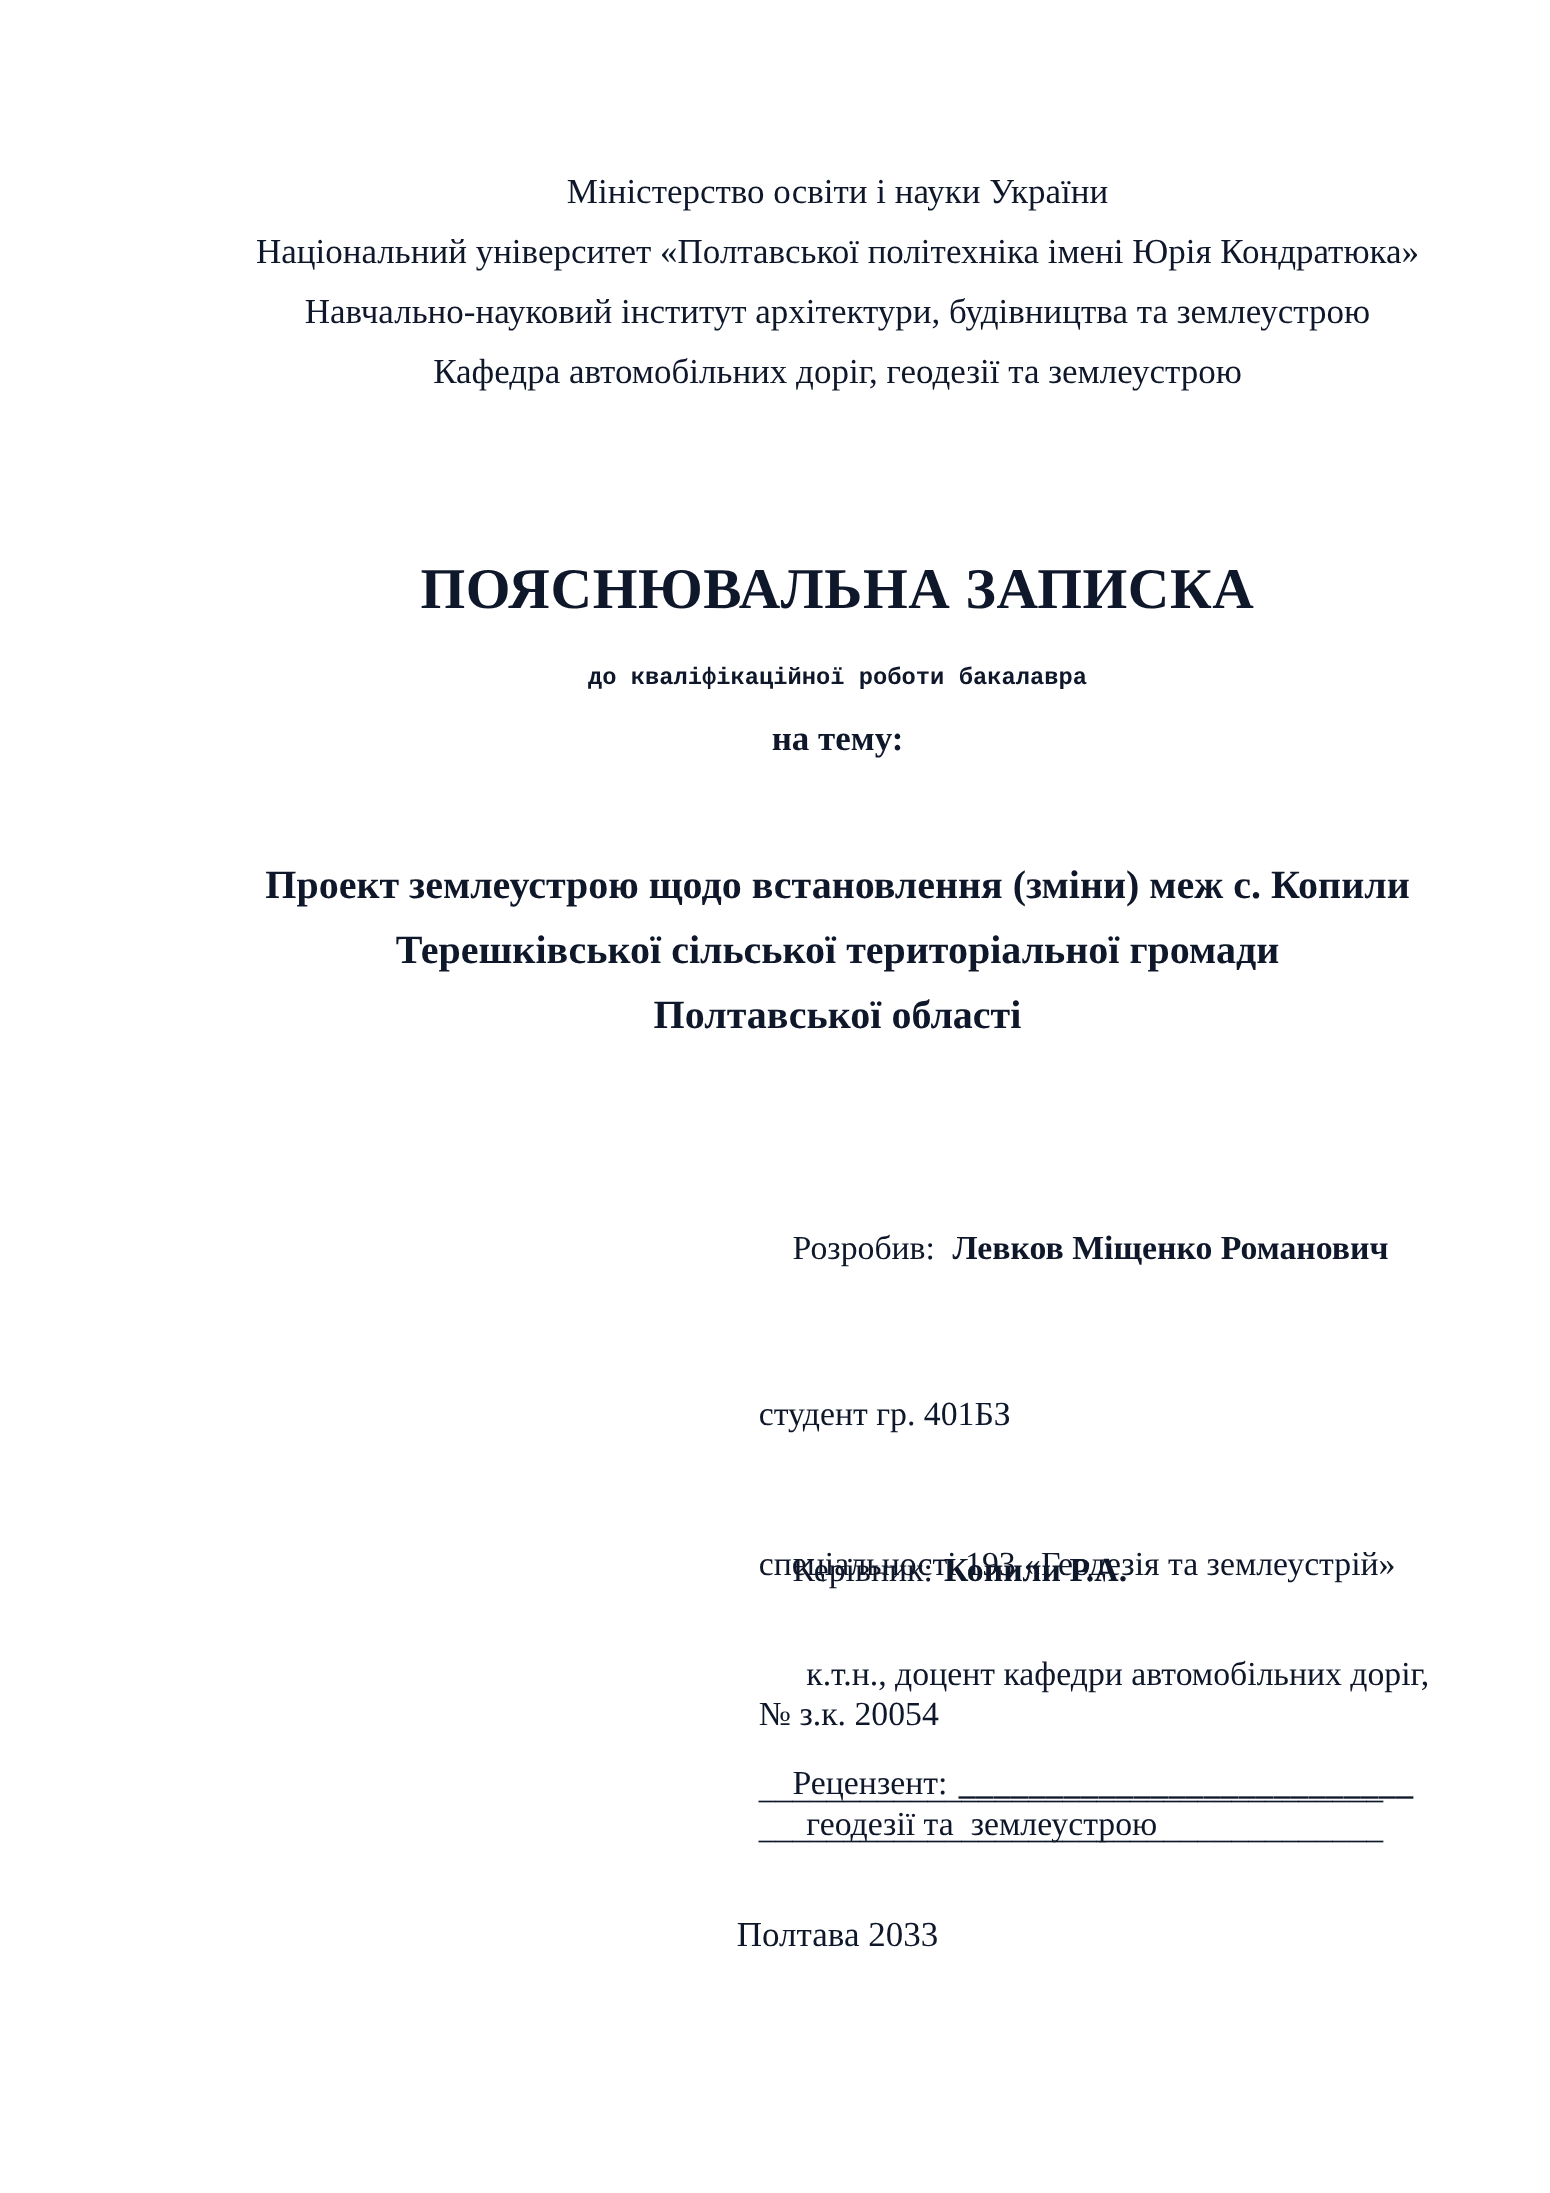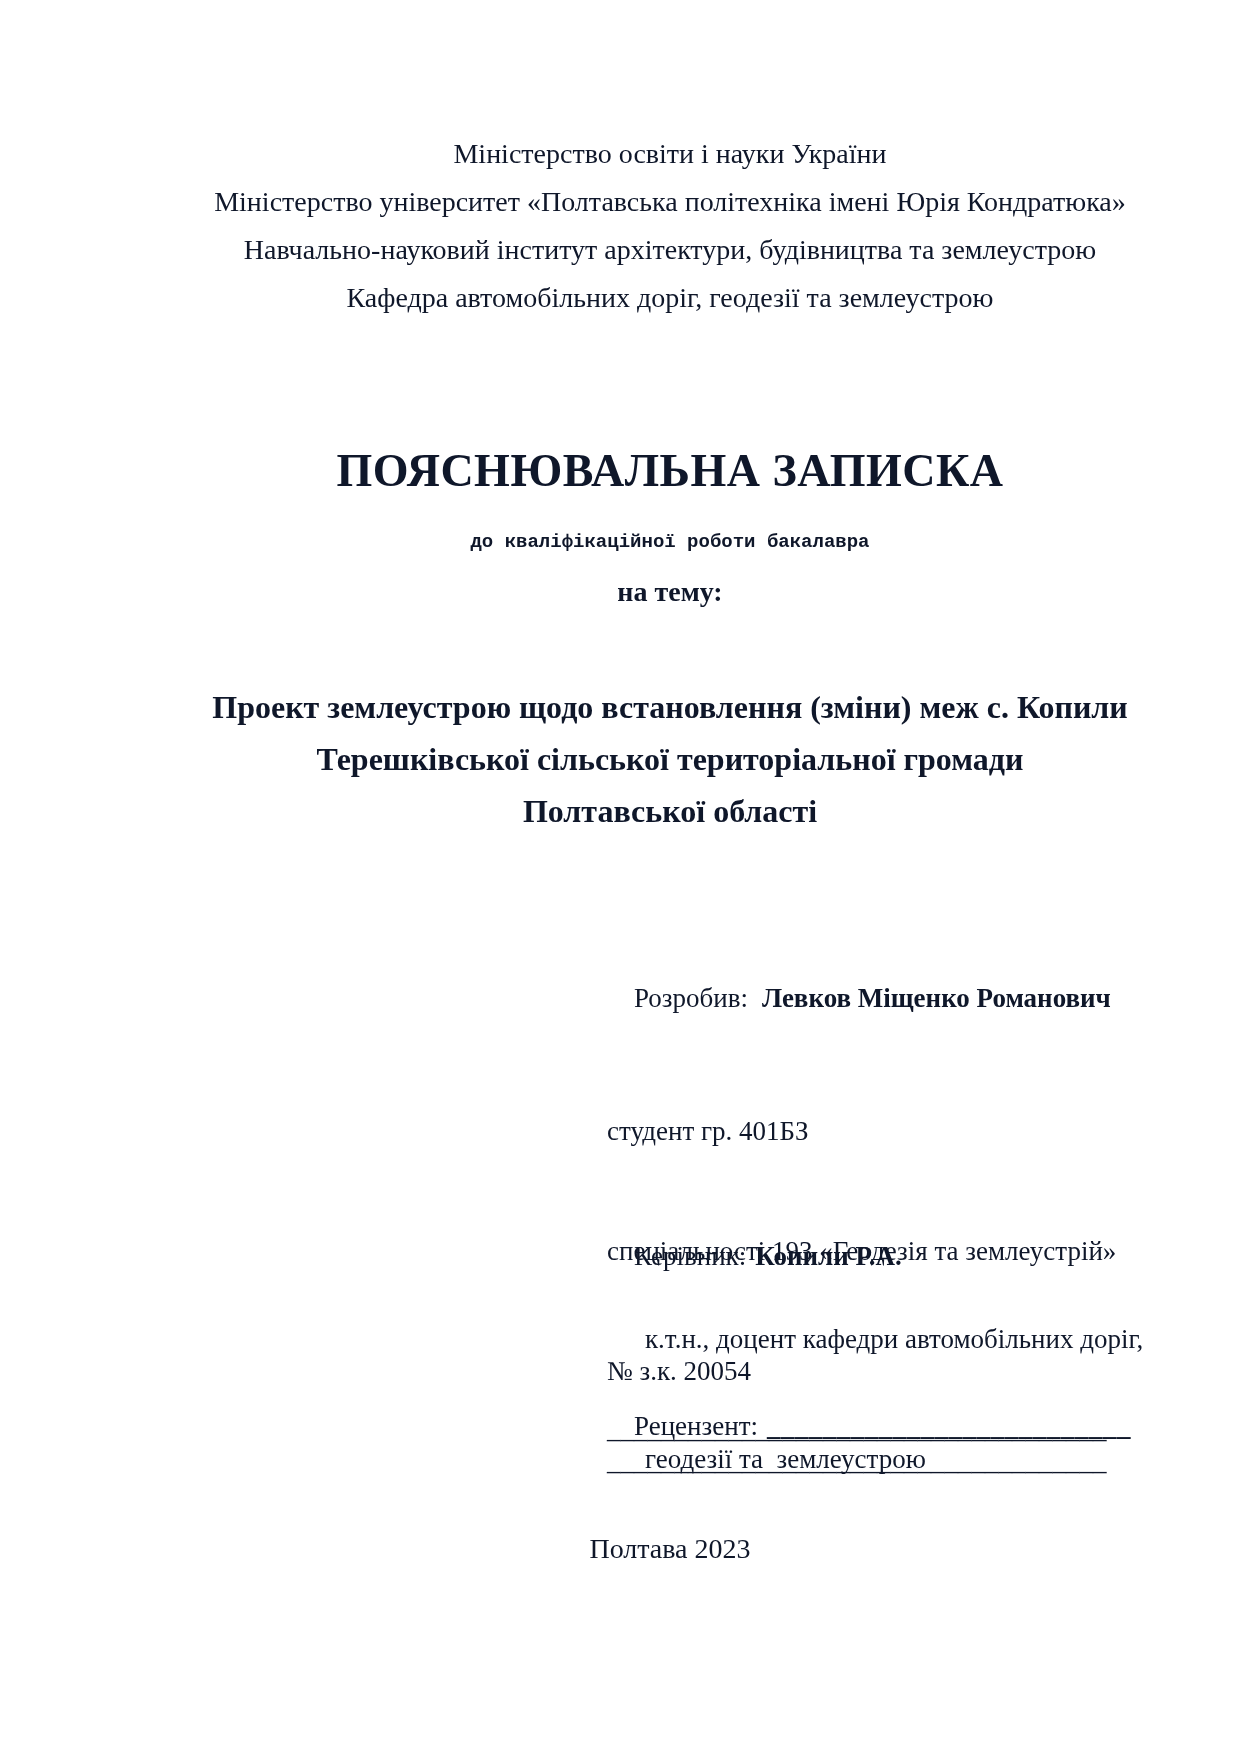--- a/index.html
+++ b/index.html
@@ -77,21 +77,21 @@
     font-weight: 400;
   }
 </style>
 </head>
 <body>
 
 <div class="page">
 
   <div class="centered header-block">
     <div>Міністерство освіти і науки України</div>
-    <div>Міністерство університет «Полтавська політехніка імені Юрія Кондратюка»</div>
+    <div>Національний університет «Полтавської політехніка імені Юрія Кондратюка»</div>
     <div>Навчально-науковий інститут архітектури, будівництва та землеустрою</div>
     <div>Кафедра автомобільних доріг, геодезії та землеустрою</div>
   </div>
 
   <div class="centered main-title">ПОЯСНЮВАЛЬНА ЗАПИСКА</div>
   <div class="centered subtitle">до кваліфікаційної роботи бакалавра</div>
   <div class="centered theme-label">на тему:</div>
 
   <div class="centered theme-block">
     <div>Проект землеустрою щодо встановлення (зміни) меж с. Копили</div>
@@ -115,15 +115,15 @@
     <div>к.т.н., доцент кафедри автомобільних доріг,</div>
     <div>геодезії та  землеустрою</div>
   </div>
 
   <div class="info reviewer-line">
     <span>Рецензент:</span><span class="blank-bold">__________________________</span>
   </div>
   <div class="info reviewer-blank-2">_____________________________________</div>
   <div class="info reviewer-blank-3">_____________________________________</div>
 
-  <div class="centered footer-city">Полтава 2023</div>
+  <div class="centered footer-city">Полтава 2033</div>
 
 </div>
 
 </body></html>

